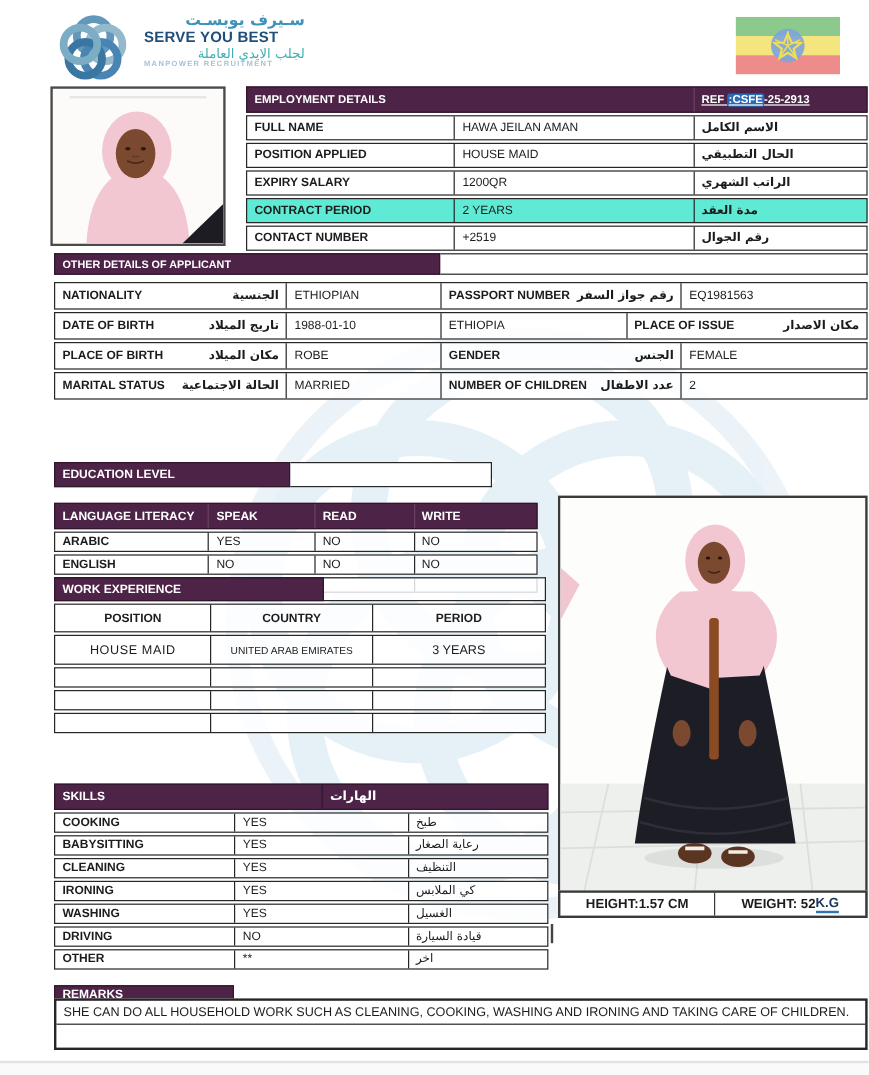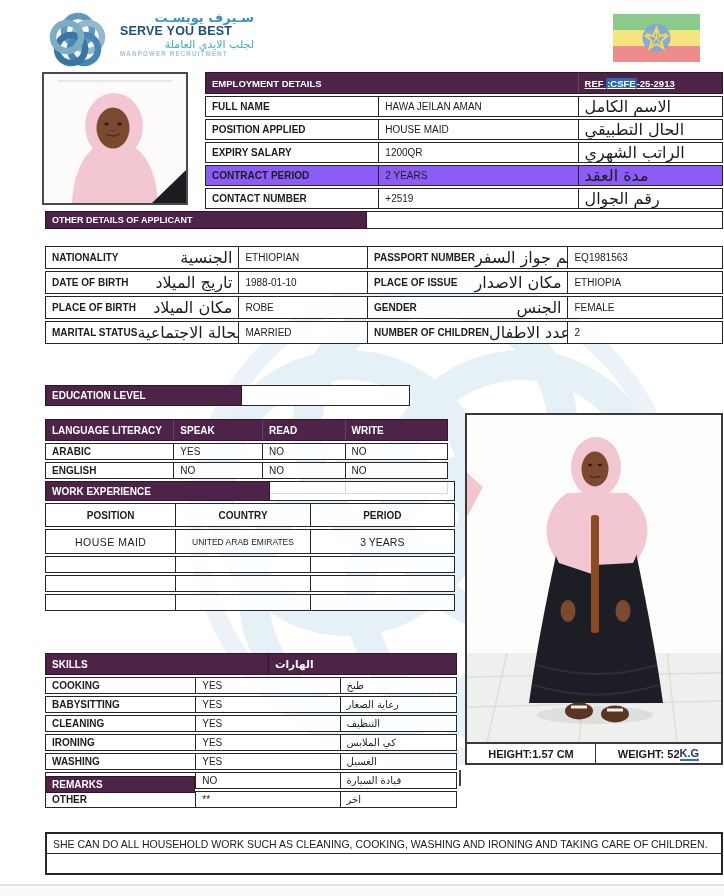--- a/index.html
+++ b/index.html
@@ -8,21 +8,21 @@
   .abs{position:absolute}
   .ar{font-family:"DejaVu Sans",sans-serif;direction:rtl;unicode-bidi:isolate}
   
   .trow{display:flex;align-items:stretch;border:1px solid #262626;background:rgba(255,255,255,.82);margin-bottom:2px}
   .tcell{display:flex;align-items:center;padding:1px 6px;overflow:hidden;white-space:nowrap}
   .tcell+.tcell{border-left:1px solid #262626}
   .bar{background:#4d2347;color:#fff;font-weight:bold;border:1px solid #30152b}
   .bar .tcell+.tcell{border-left:1px solid #6b4263}
   .lbl{font-weight:bold;font-size:10px}
   .val{font-size:10px}
-  .arlbl{font-weight:normal;font-size:16px}
+  .arlbl{font-weight:bold;font-size:10px}
   .splitcell{justify-content:space-between}
   .ctr{justify-content:center;text-align:center}
   .rt{justify-content:flex-end}
   
   .logo-text{width:134px;line-height:1.05}
   .logo-ar1{display:block;text-align:right;font-size:13px;font-weight:bold;color:#3e93ba}
   .logo-en{display:block;text-align:left;font-size:12.5px;font-weight:bold;color:#1f4e79;letter-spacing:.2px}
   .logo-ar2{display:block;text-align:right;font-size:11px;color:#43aeb4;margin-top:1px}
   .logo-sub{display:block;text-align:left;font-size:6.3px;font-weight:bold;color:#a9c2d3;letter-spacing:1.1px;margin-top:1px}
   .ref{font-size:9.5px;font-weight:bold;text-decoration:underline}
@@ -110,34 +110,34 @@
   <div class="trow" style="height:21px;background:#fff">
     <div class="tcell lbl" style="width:173px">POSITION APPLIED</div>
     <div class="tcell val" style="width:200px">HOUSE MAID</div>
     <div class="tcell arlbl ar rt" style="width:145px">الحال التطبيقي</div>
   </div>
   <div class="trow" style="height:21px;background:#fff">
     <div class="tcell lbl" style="width:173px">EXPIRY SALARY</div>
     <div class="tcell val" style="width:200px">1200QR</div>
     <div class="tcell arlbl ar rt" style="width:145px">الراتب الشهري</div>
   </div>
-  <div class="trow" style="height:21px;background:#8b5cf6">
+  <div class="trow" style="height:21px;background:#5eead4">
     <div class="tcell lbl" style="width:173px">CONTRACT PERIOD</div>
     <div class="tcell val" style="width:200px">2 YEARS</div>
     <div class="tcell arlbl ar rt" style="width:145px">مدة العقد</div>
   </div>
   <div class="trow" style="height:21px;background:#fff">
     <div class="tcell lbl" style="width:173px">CONTACT NUMBER</div>
     <div class="tcell val" style="width:200px">+2519</div>
     <div class="tcell arlbl ar rt" style="width:145px">رقم الجوال</div>
   </div>
 </div>
 
 <div class="abs" style="left:45px;top:211px;width:678px;z-index:2">
-  <div style="display:flex;margin-bottom:17px">
+  <div style="display:flex;margin-bottom:6px">
     <div class="tcell bar" style="width:322px;height:18px;font-size:9px">OTHER DETAILS OF APPLICANT</div>
     <div style="width:356px;height:18px;border:1px solid #262626;border-left:none;background:rgba(255,255,255,.82)"></div>
   </div>
 
   <div class="trow" style="height:23px">
     <div class="tcell splitcell" style="width:193px">
         <span class="lbl">NATIONALITY</span>
         <span class="arlbl ar">الجنسية</span>
       </div>
     <div class="tcell val" style="width:129px">ETHIOPIAN</div>
@@ -146,25 +146,25 @@
         <span class="arlbl ar">رقم جواز السفر</span>
       </div>
     <div class="tcell val" style="width:155px">EQ1981563</div>
   </div>
   <div class="trow" style="height:23px">
     <div class="tcell splitcell" style="width:193px">
         <span class="lbl">DATE OF BIRTH</span>
         <span class="arlbl ar">تاريج الميلاد</span>
       </div>
     <div class="tcell val" style="width:129px">1988-01-10</div>
+    <div class="tcell val" style="width:155px">ETHIOPIA</div>
     <div class="tcell splitcell" style="width:201px">
         <span class="lbl">PLACE OF ISSUE</span>
         <span class="arlbl ar">مكان الاصدار</span>
       </div>
-    <div class="tcell val" style="width:155px">ETHIOPIA</div>
   </div>
   <div class="trow" style="height:23px">
     <div class="tcell splitcell" style="width:193px">
         <span class="lbl">PLACE OF BIRTH</span>
         <span class="arlbl ar">مكان الميلاد</span>
       </div>
     <div class="tcell val" style="width:129px">ROBE</div>
     <div class="tcell splitcell" style="width:201px">
         <span class="lbl">GENDER</span>
         <span class="arlbl ar">الجنس</span>
@@ -327,21 +327,21 @@
   </svg>
   <div style="position:absolute;left:-2px;bottom:-2px;width:258px;height:23px;display:flex;border:2px solid #3a3a3a;background:#fff">
     <div class="tcell ctr stat" style="width:128px">HEIGHT:1.57 CM</div>
     <div class="tcell ctr stat" style="width:126px;border-left:1.5px solid #3a3a3a">
         <span>WEIGHT: 52 </span>
         <span class="kg">K.G</span>
       </div>
   </div>
 </div>
 
-<div class="abs tcell bar" style="left:45px;top:776px;width:150px;height:17px;font-size:10px;z-index:2">
+<div class="abs tcell bar" style="left:45px;top:821px;width:150px;height:17px;font-size:10px;z-index:2">
     <span>REMARKS</span>
   </div>
 <div class="abs" style="left:45px;top:832px;width:678px;height:43px;border:2px solid #262626;background:#fff;z-index:2">
   <div class="tcell" style="height:20px;border-bottom:1px solid #262626;font-size:10.5px;white-space:nowrap">SHE CAN DO ALL HOUSEHOLD WORK SUCH AS CLEANING, COOKING, WASHING AND IRONING AND TAKING CARE OF CHILDREN.</div>
   <div style="height:19px"></div>
 </div>
 
 <div class="abs" style="left:0;top:884px;width:724px;height:12px;background:#fafafa;border-top:2px solid #e2e2e2;z-index:2"></div>
 
 </body></html>

